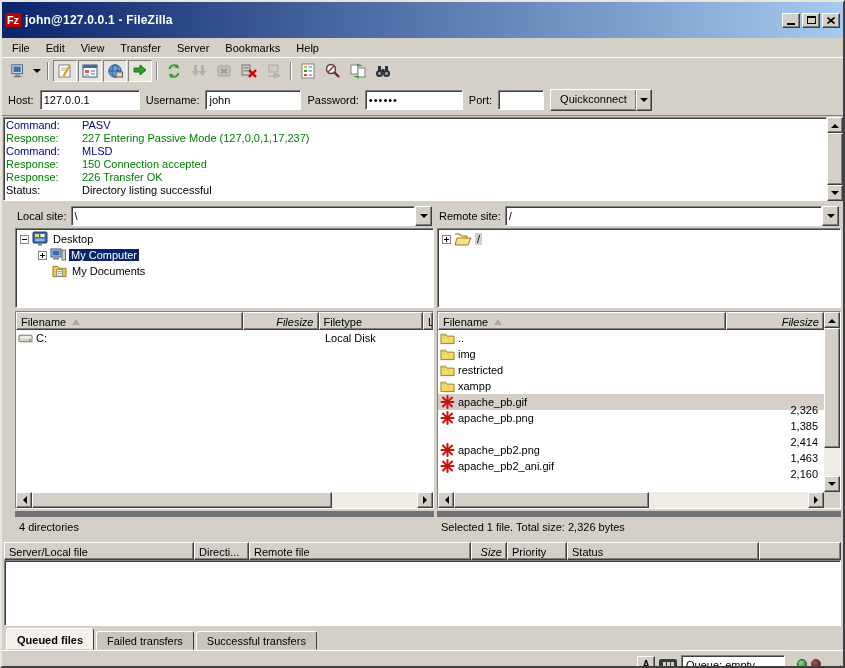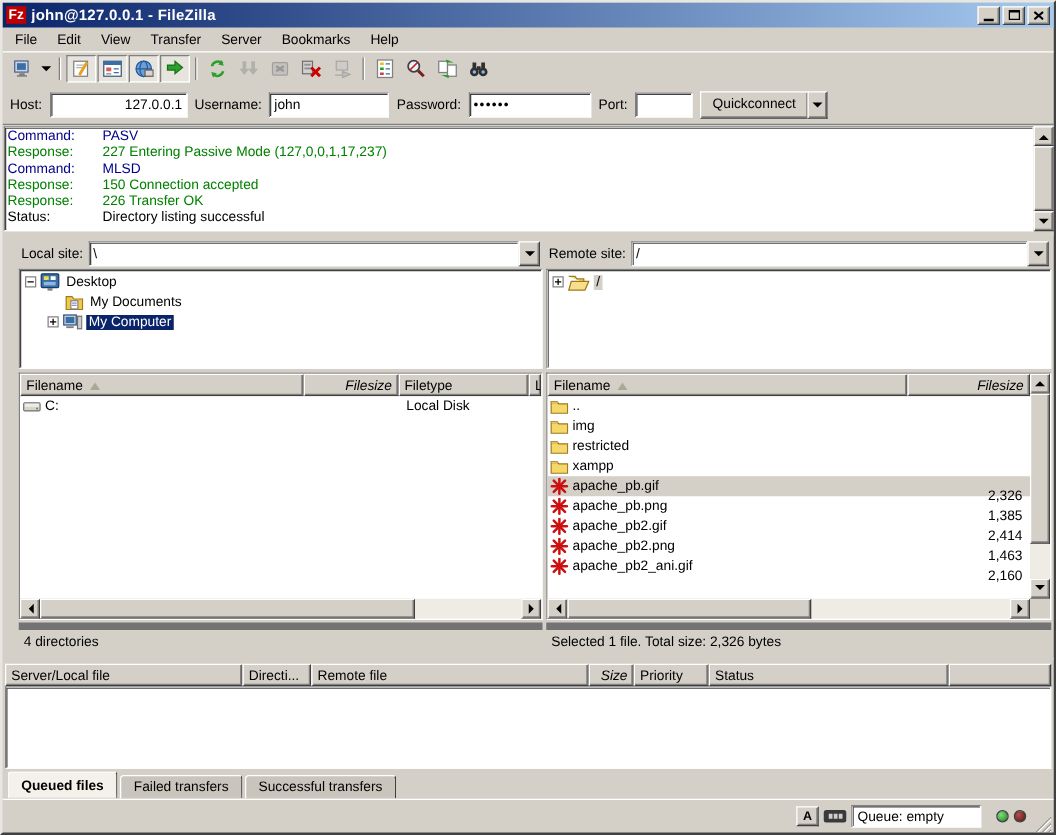--- a/index.html
+++ b/index.html
@@ -6,21 +6,21 @@
   html,body { width:845px; height:668px; }
   body { font-family:"Liberation Sans", sans-serif; font-size:11px; color:#000; background:#d4d0c8; }
   .window { width:845px; height:668px; border:2px solid; border-color:#e8e6e0 #404040 #404040 #e8e6e0; background:#d4d0c8; display:flex; flex-direction:column; overflow:hidden; }
 
   
   .sunken { border:1px solid; border-color:#808080 #fff #fff #808080; box-shadow:inset 1px 1px 0 #404040; background:#fff; }
   .raised { border:1px solid; border-color:#fff #404040 #404040 #fff; box-shadow:inset -1px -1px 0 #808080; background:#d4d0c8; }
   .hsplit { background:#d4d0c8; }
 
   
-  .titlebar { height:20px; background:linear-gradient(90deg,#0a246a,#a6caf0); display:flex; align-items:center; padding:0 3px; color:#fff; flex:none; }
+  .titlebar { height:36px; background:linear-gradient(90deg,#0a246a,#a6caf0); display:flex; align-items:center; padding:0 3px; color:#fff; flex:none; }
   .app-logo { width:16px; height:14px; background:#bf0000; color:#fff; font-weight:bold; font-size:11px; line-height:14px; text-align:center; margin-right:4px; flex:none; }
   .title-text { font-weight:bold; font-size:12px; letter-spacing:.2px; flex:1; white-space:nowrap; overflow:hidden; }
   .tb-btns { display:flex; gap:2px; }
   .tb-btn { width:18px; height:15px; display:flex; align-items:center; justify-content:center; }
   .gl-min { width:8px; height:2px; background:#000; margin-top:7px; }
   .gl-max { width:9px; height:8px; border:1px solid #000; border-top-width:2px; }
 
   
   .menubar { height:20px; display:flex; align-items:center; padding-left:2px; border-bottom:1px solid #fff; flex:none; }
   .menu-item { padding:2px 8px; }
@@ -30,21 +30,21 @@
   .tbtn { width:24px; height:22px; display:flex; align-items:center; justify-content:center; border:1px solid transparent; }
   .tbtn.pressed { border-color:#808080 #fff #fff #808080; background:#e7e4dd; }
   .tbtn.disabled { filter:grayscale(.9) opacity(.5); }
   .tbtn-dd { width:12px; height:22px; display:flex; align-items:center; justify-content:center; }
   .tsep { width:2px; height:18px; border-left:1px solid #808080; border-right:1px solid #fff; margin:0 3px; }
 
   
   .quickbar { height:32px; display:flex; align-items:center; gap:6px; padding:0 6px; border-bottom:1px solid #808080; flex:none; }
   .qc-label { white-space:nowrap; }
   .field { height:20px; padding:3px 3px 0 3px; font-size:11px; white-space:nowrap; overflow:hidden; }
-  .f-host { width:110px;text-align:right; } .f-user { width:96px; } .f-pass { width:98px; letter-spacing:1px; } .f-port { width:46px; }
+  .f-host { width:100px; } .f-user { width:96px; } .f-pass { width:98px; letter-spacing:1px; } .f-port { width:46px; }
   .qc-btn { height:22px; padding:3px 9px 0 9px; font-size:11px; }
   .qc-dd { width:16px; height:22px; display:flex; align-items:center; justify-content:center; margin-left:-1px; }
 
   
   .logwrap { height:86px; display:flex; flex:none; background:#d4d0c8; padding:1px 0 1px 1px; }
   .logpane { flex:1; overflow:hidden; padding:1px 2px; }
   .log-line { display:flex; line-height:13px; white-space:nowrap; }
   .log-label { width:76px; flex:none; }
   .lt-command { color:#00008b; } .lt-response { color:#008000; } .lt-status { color:#000;align-items:center; }
 
@@ -444,32 +444,32 @@
       </div>
       <div class="treebox sunken">
         <div class="tree-row">
           <span class="expander"></span>
           <svg class="i16">
               <use href="#ic-desktop"></use>
             </svg>
           <span class="tree-label">Desktop</span>
         </div>
         <div class="tree-row indent1">
+          <span class="expander plus"></span>
+          <svg class="i16">
+              <use href="#ic-mycomputer"></use>
+            </svg>
+          <span class="tree-label sel-active">My Computer</span>
+        </div>
+        <div class="tree-row indent1">
           <span class="exp-spacer"></span>
           <svg class="i14">
               <use href="#ic-mydocs"></use>
             </svg>
           <span class="tree-label">My Documents</span>
-        </div>
-        <div class="tree-row indent1">
-          <span class="expander plus"></span>
-          <svg class="i16">
-              <use href="#ic-mycomputer"></use>
-            </svg>
-          <span class="tree-label sel-active">My Computer</span>
         </div>
       </div>
       <div class="filebox sunken">
         <div class="lv-head">
           <div class="lv-col raised" style="width:228px">
               <span>Filename</span>
               <span class="sort-asc"></span>
             </div>
           <div class="lv-col raised num" style="width:76px">
               <span>Filesize</span>
@@ -605,26 +605,20 @@
                     <svg class="i14">
                       <use href="#ic-splat"></use>
                     </svg>
                     <span>apache_pb.png</span>
                   </div>
                 <div class="cell num" style="flex:1">
                     <span>1,385</span>
                   </div>
               </div>
               <div class="lv-row">
-                <div class="cell" style="width:288px">
-                    <svg class="i14">
-                      <use href="#ic-splat"></use>
-                    </svg>
-                    <span>apache_pb2.gif</span>
-                  </div>
                 <div class="cell num" style="flex:1">
                     <span>2,414</span>
                   </div>
               </div>
               <div class="lv-row">
                 <div class="cell" style="width:288px">
                     <svg class="i14">
                       <use href="#ic-splat"></use>
                     </svg>
                     <span>apache_pb2.png</span>

